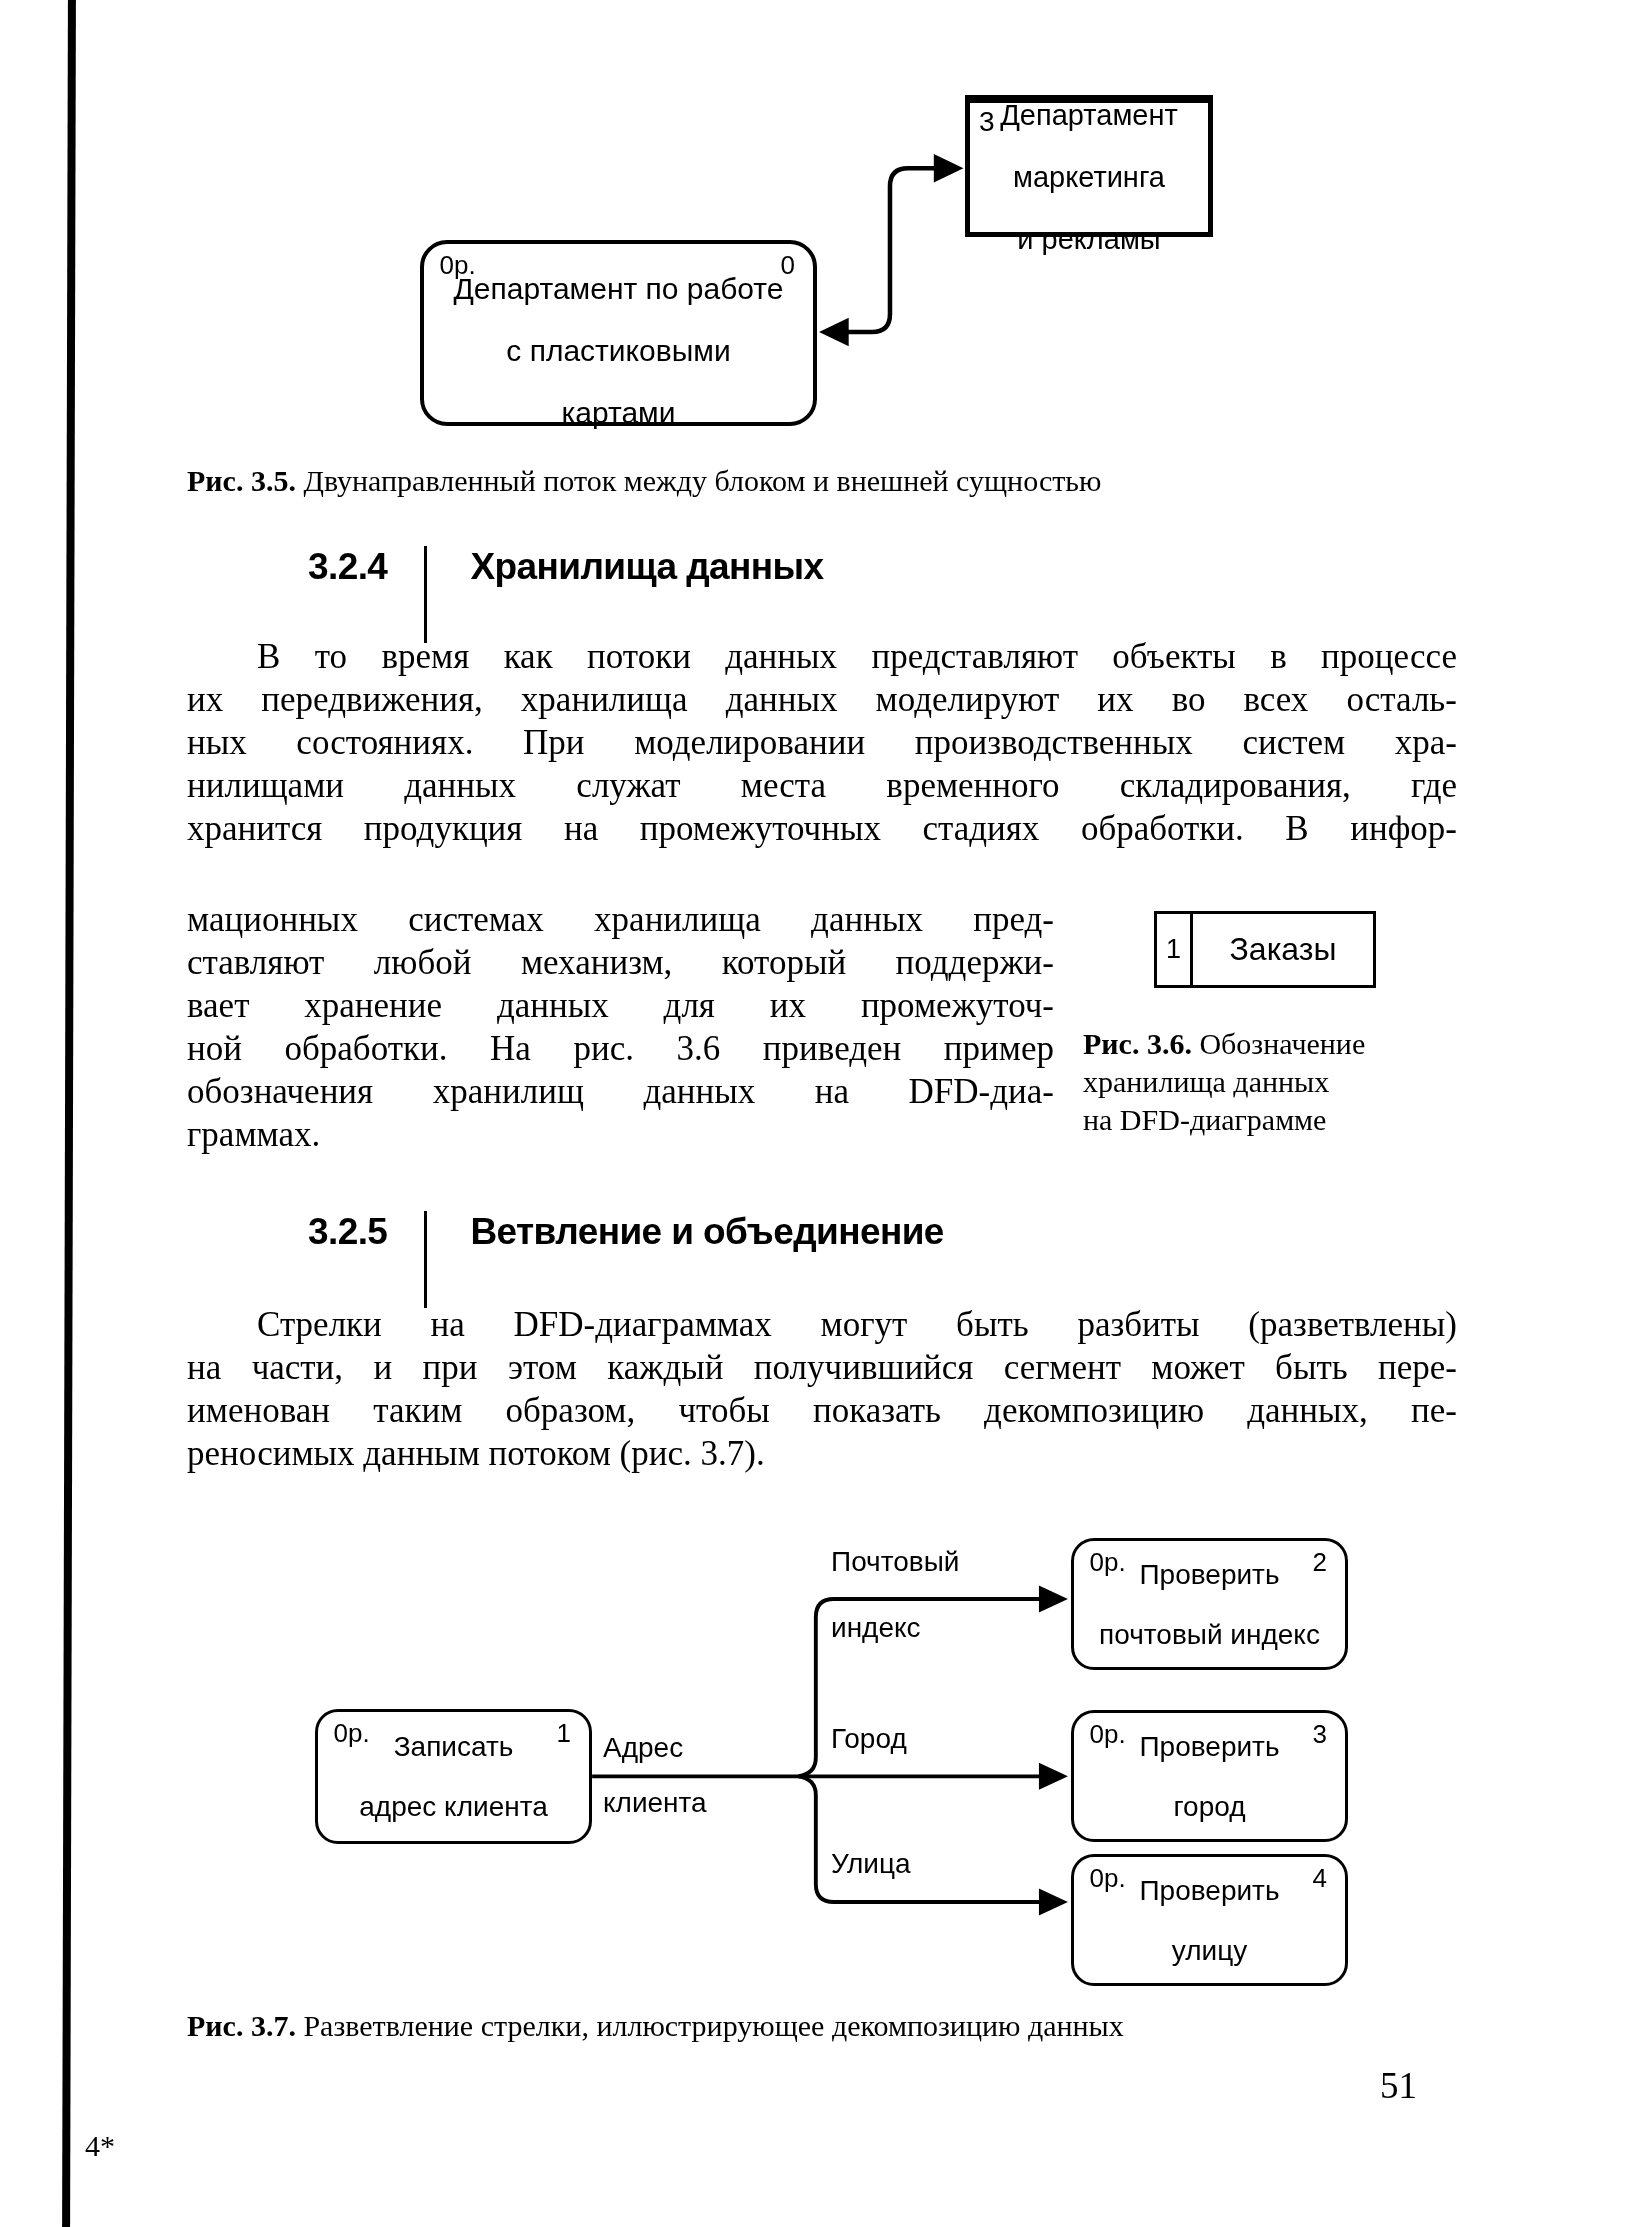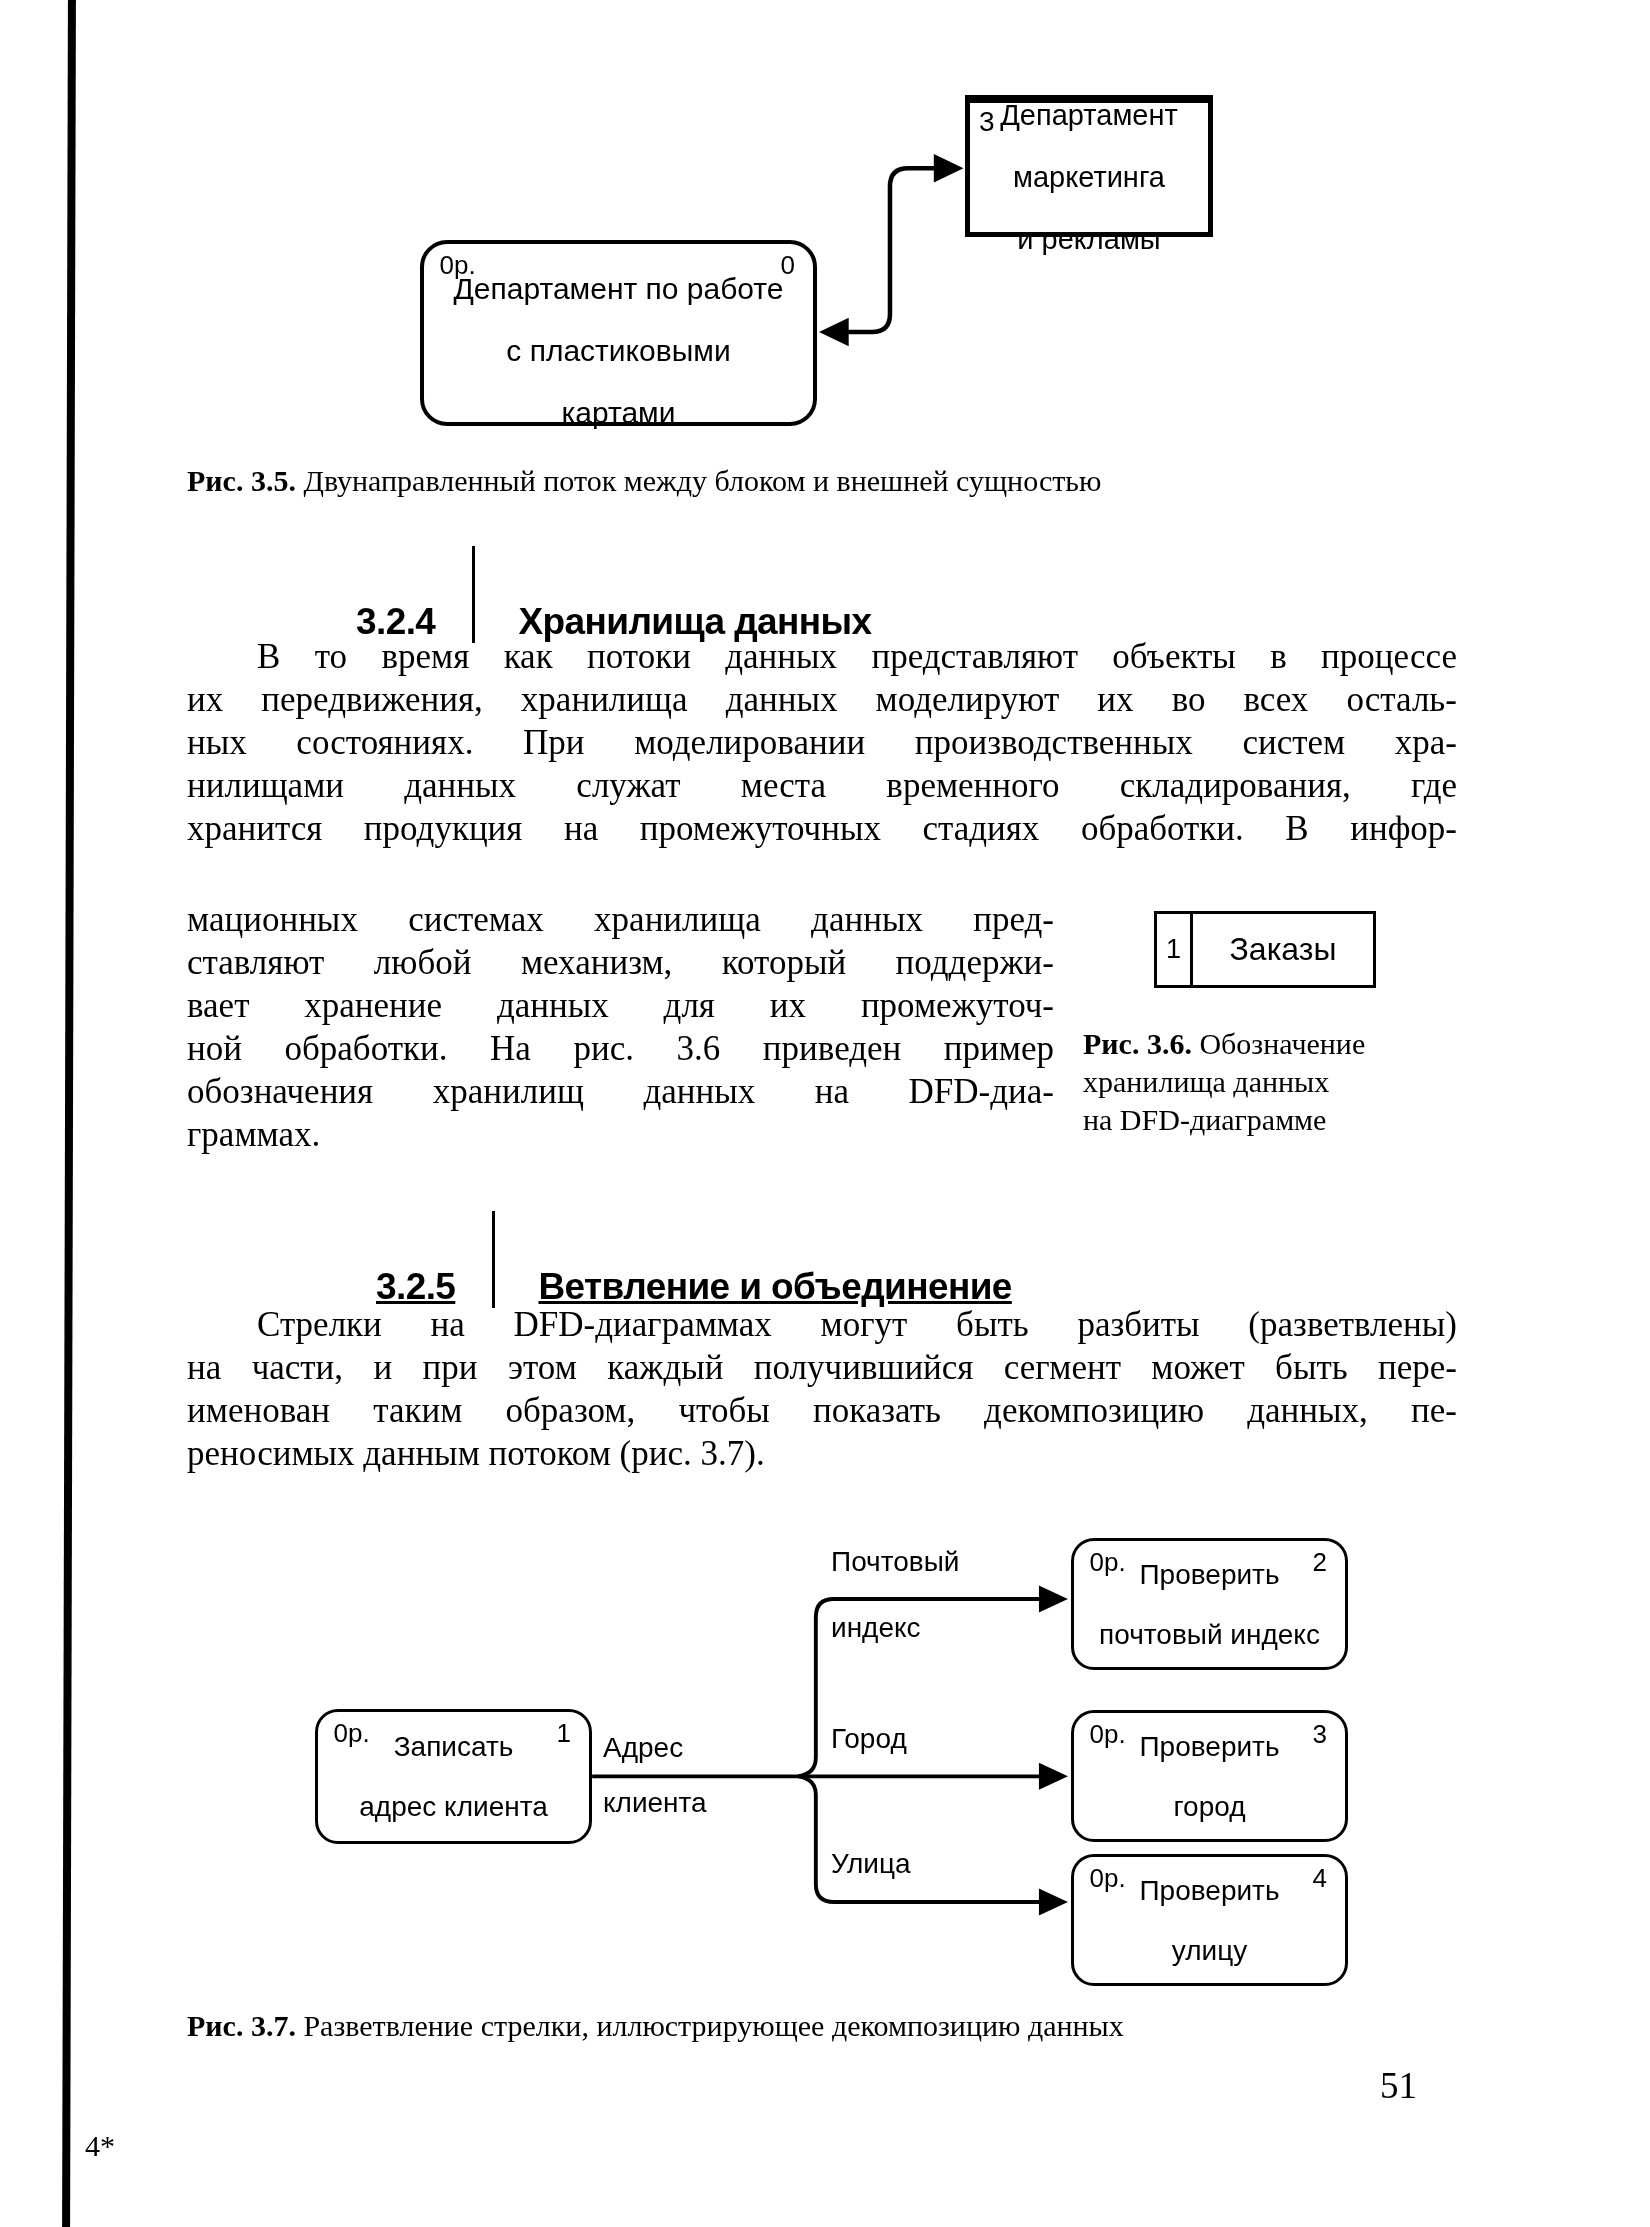--- a/index.html
+++ b/index.html
@@ -73,25 +73,24 @@
     flex: 1; display: flex; align-items: center; justify-content: center;
     font-size: 32px;
   }
 
   
   .flowlbl { position: absolute; font-size: 28px; line-height: 35px; white-space: nowrap; }
 
   
   .heading {
     position: absolute; height: 97px;
-    display: flex; align-items: flex-end;
+    display: flex; align-items: flex-start;
     font-family: "Liberation Sans", sans-serif;
     font-weight: bold; font-size: 37px;
     letter-spacing: -0.6px;
-    margin-left: 48px;
   }
   .h-num { margin-right: 37px; }
   .h-bar { width: 3.2px; height: 97px; background: #000; }
   .h-title { margin-left: 43px; white-space: nowrap; }
 
   
   .bodyblock { position: absolute; font-size: 35px; line-height: 43px; }
   .jl { text-align: justify; text-align-last: justify; overflow: hidden; white-space: nowrap; }
   .jl.jend { text-align-last: left; }
   .indent { padding-left: 70px; }
@@ -174,21 +173,21 @@
     <div class="store-cell">1</div>
     <div class="store-lbl">Заказы</div>
   </div>
 
   <div class="caption" style="left:1083px; top:1025px; width:374px; font-size:30px; line-height:38px;">
     <div><span class="cap-b">Рис. 3.6.</span><span> Обозначение</span></div>
     <div>хранилища данных</div>
     <div>на DFD-диаграмме</div>
   </div>
 
-  <div class="heading" style="left:328px; top:1211px;text-decoration:underline;">
+  <div class="heading" style="left:308px; top:1211px;">
     <span class="h-num">3.2.5</span>
     <span class="h-bar"></span>
     <span class="h-title">Ветвление и объединение</span>
   </div>
 
   <div class="bodyblock" style="left:187px; top:1303px; width:1270px;">
     <div class="jl indent">Стрелки на DFD-диаграммах могут быть разбиты (разветвлены)</div>
     <div class="jl">на части, и при этом каждый получившийся сегмент может быть пере-</div>
     <div class="jl">именован таким образом, чтобы показать декомпозицию данных, пе-</div>
     <div class="jl jend">реносимых данным потоком (рис. 3.7).</div>

